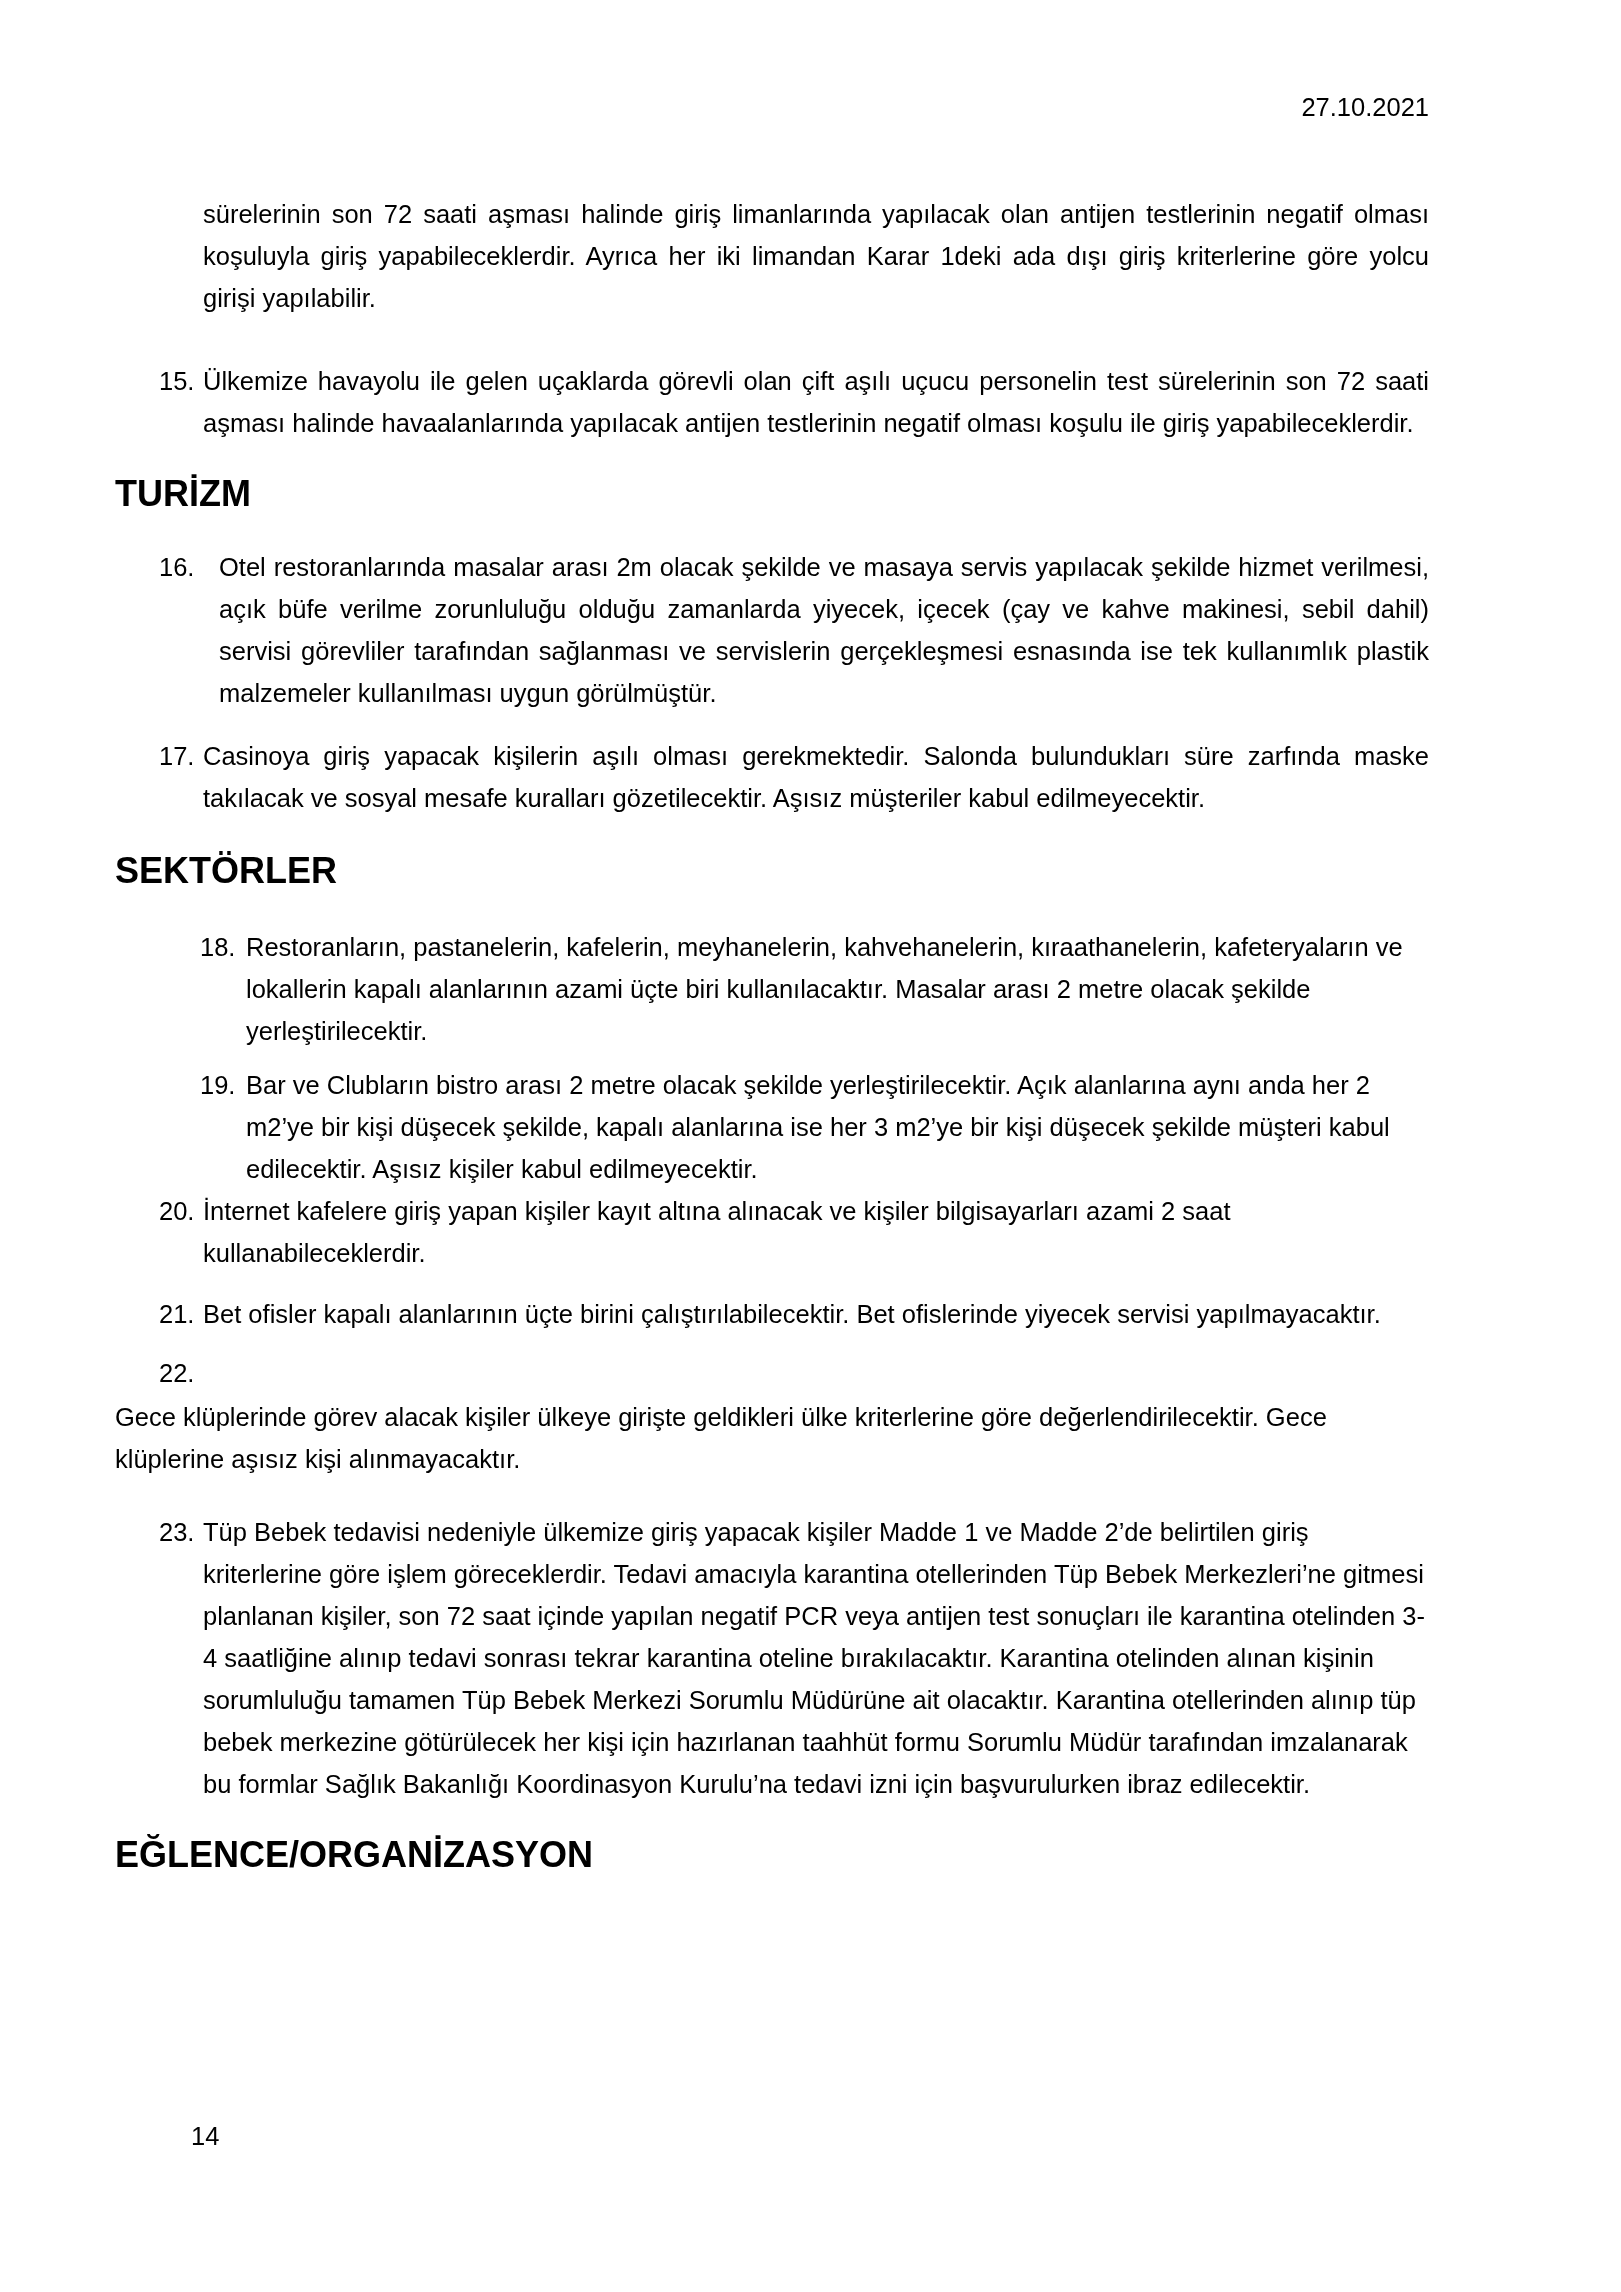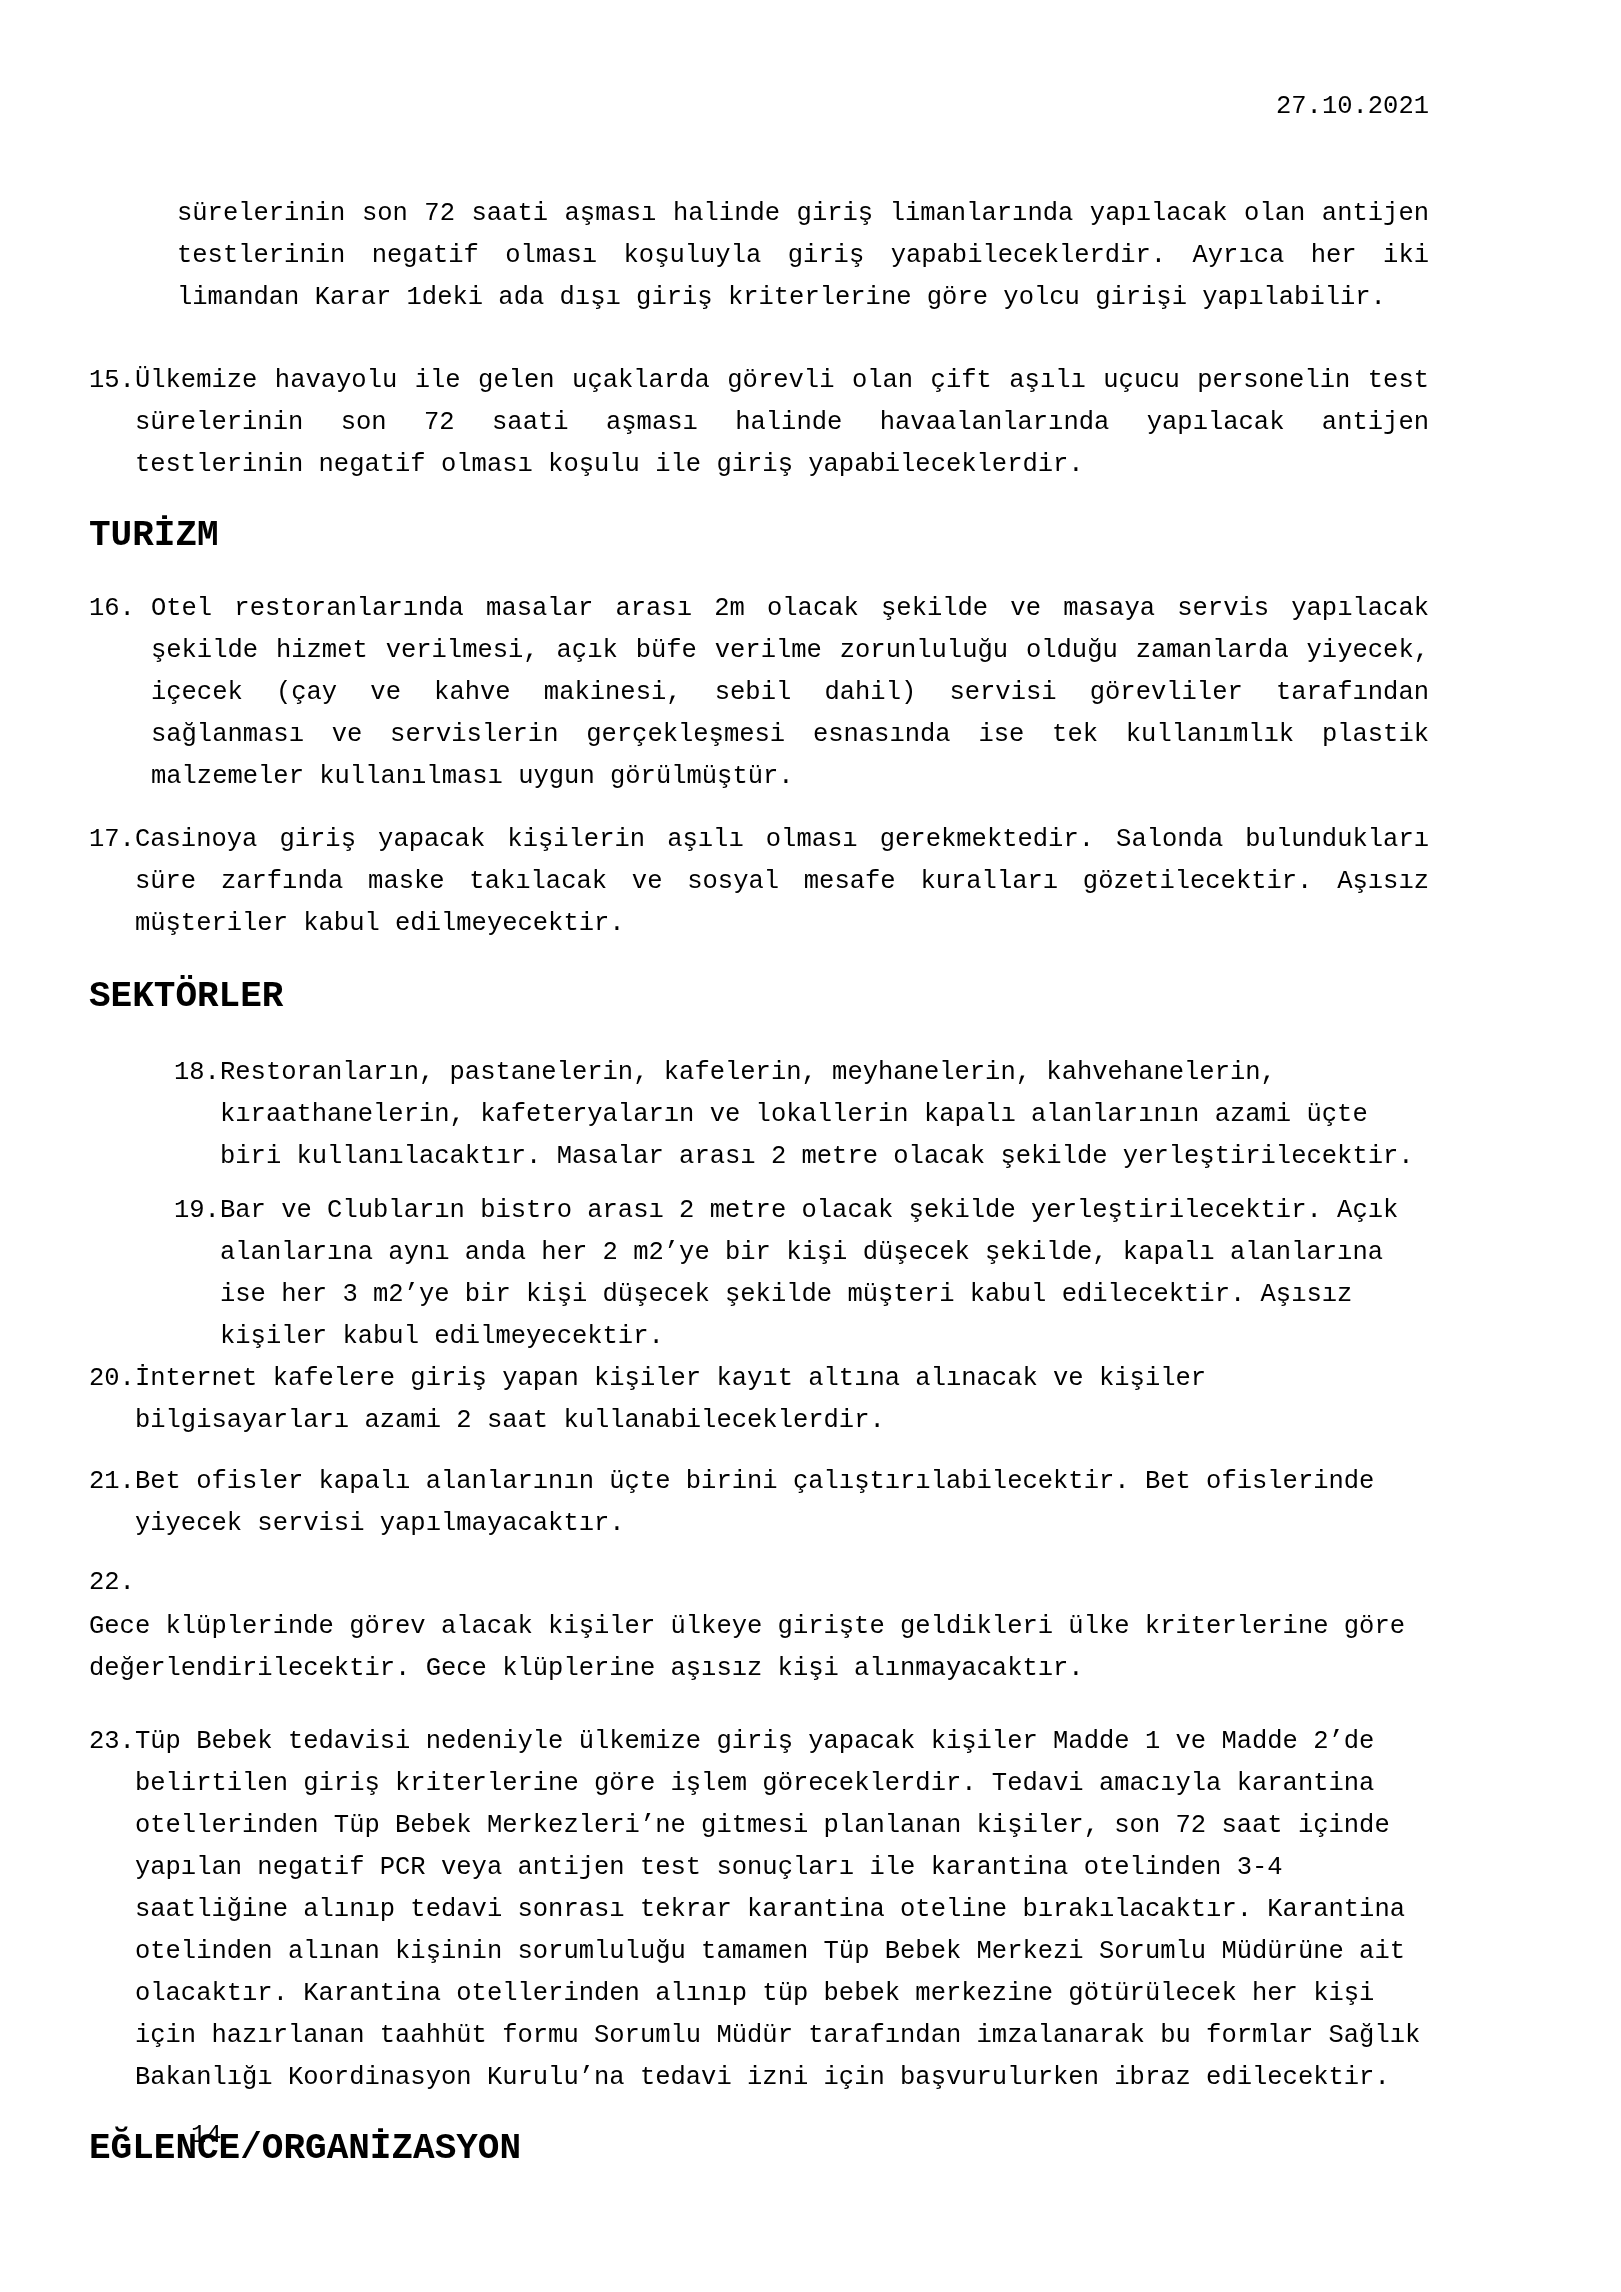--- a/index.html
+++ b/index.html
@@ -6,42 +6,43 @@
     margin: 0;
     padding: 0;
     background: #ffffff;
   }
   .page {
     position: relative;
     width: 1621px;
     height: 2293px;
     background: #ffffff;
     color: #000000;
-    font-family: Liberation Mono, monospace;
+    font-family: Liberation Sans, sans-serif;
     font-size: 25.5px;
     line-height: 42px;
     box-sizing: border-box;
-    padding: 86px 192px 0 89px;
+    padding: 86px 192px 0 115px;
     overflow: hidden;
   }
   .doc-date {
     text-align: right;
   }
   .para {
     margin-left: 88px;
     text-align: justify;
   }
   .para.intro {
     margin-top: 65px;
   }
   .item {
     display: flex;
   }
   .item .num {
     flex: 0 0 44px;
+    margin-left: 44px;
   }
   .item.indent .num {
     flex: 0 0 46px;
     margin-left: 85px;
   }
   .item .txt {
     flex: 1;
   }
   .item.justify .txt {
     text-align: justify;

